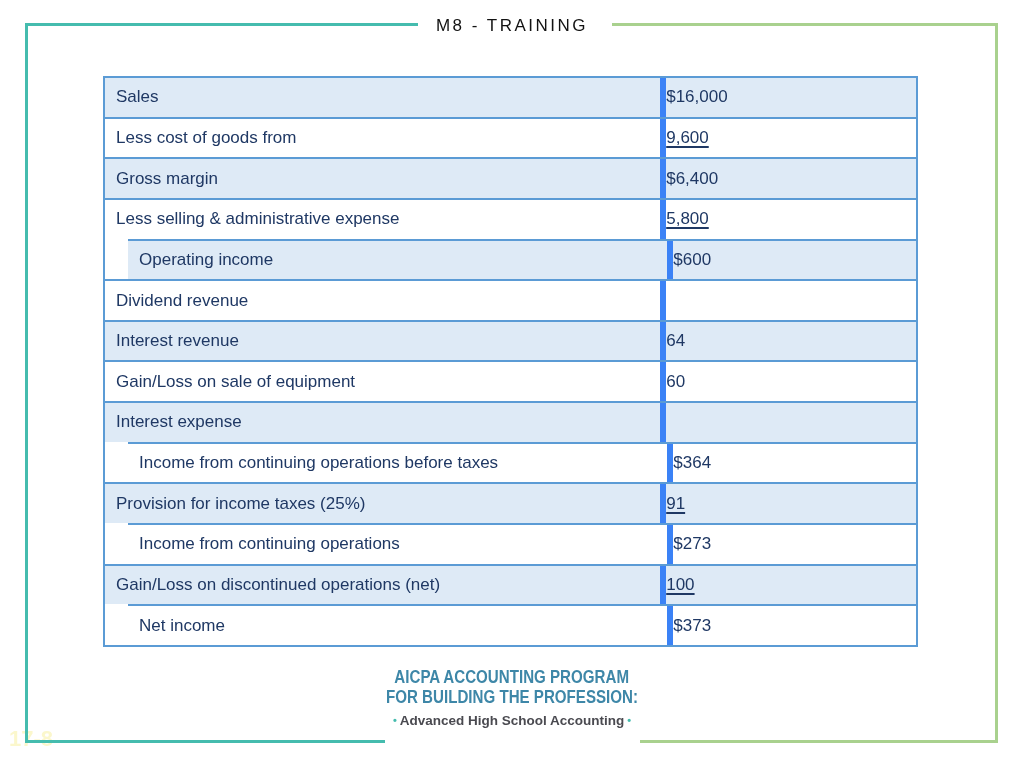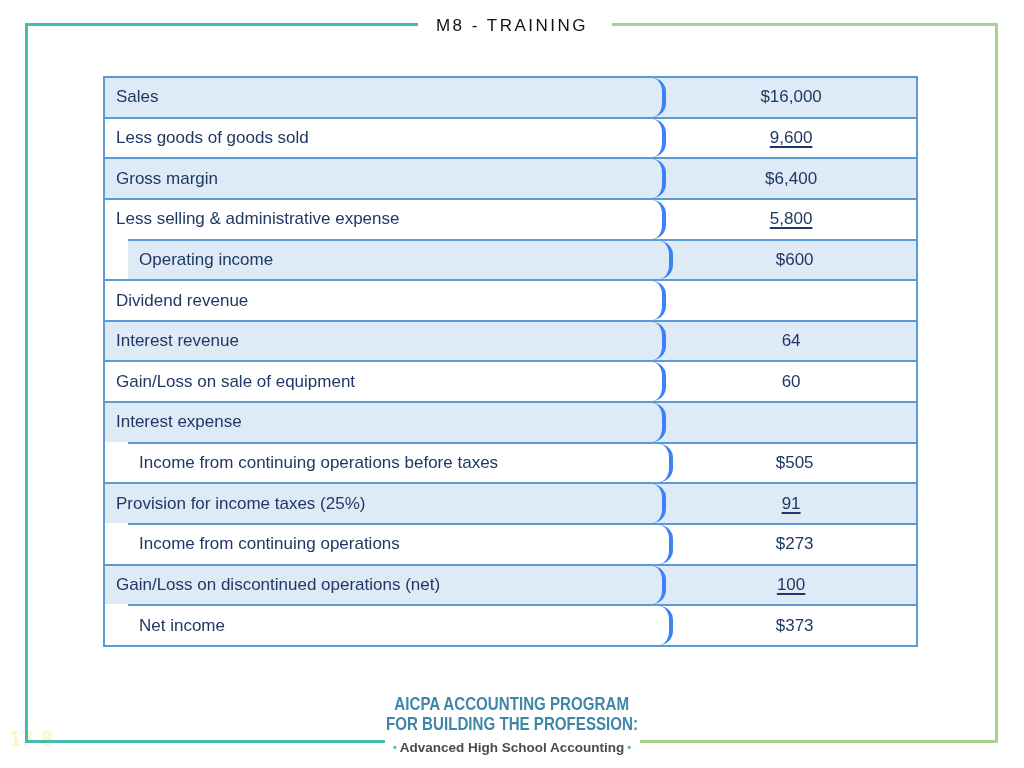--- a/index.html
+++ b/index.html
@@ -31,32 +31,32 @@
   .row{
     flex:1 1 0;display:flex;align-items:center;box-sizing:border-box;
     color:#1f3864;font-size:17px;
   }
   .row + .row{border-top:2px solid #5b9bd5;}
   .row.blue{background:#deeaf6;}
   .row.white{background:#ffffff;}
   .row.bold{font-weight:normal;margin-left:23px;}
   .cell-label{
     width:69.2%;height:100%;display:flex;align-items:center;
-    padding-left:11px;box-sizing:border-box;border-right:4px solid #3b82f6;border-radius:14px;
+    padding-left:11px;box-sizing:border-box;border-right:6px solid #3b82f6;
   }
   .cell-value{
-    flex:1;height:100%;display:flex;align-items:center;justify-content:center;
+    flex:1;height:100%;display:flex;align-items:center;justify-content:flex-start;
     box-sizing:border-box;
   }
   .row.uline .cell-value span{
     text-decoration:underline;text-underline-offset:3px;text-decoration-thickness:1.5px;
   }
   
   .footer-logo{
-    position:absolute;left:0;right:0;top:694px;text-align:center;z-index:3;
+    position:absolute;left:0;right:0;top:667px;text-align:center;z-index:3;
   }
   .logo-line{
     color:#3e87a8;font-weight:bold;font-size:18px;line-height:20px;
   }
   .logo-line > span{display:inline-block;transform:scaleX(0.84);transform-origin:center;white-space:nowrap;}
   .logo-sub{
     margin-top:3px;color:#4a4a50;font-weight:bold;font-size:13.5px;line-height:20px;
   }
   .logo-sub .dot{color:#45bcae;font-size:11px;vertical-align:1px;padding:0 3px;}
   
@@ -87,21 +87,21 @@
       <div class="cell-label">
           <span>Sales</span>
         </div>
       <div class="cell-value">
           <span>$16,000</span>
         </div>
     </div>
 
     <div class="row white uline">
       <div class="cell-label">
-          <span>Less goods of goods sold</span>
+          <span>Less cost of goods from</span>
         </div>
       <div class="cell-value">
           <span>9,600</span>
         </div>
     </div>
 
     <div class="row blue">
       <div class="cell-label">
           <span>Gross margin</span>
         </div>
@@ -156,21 +156,21 @@
       <div class="cell-label">
           <span>Interest expense</span>
         </div>
     </div>
 
     <div class="row white bold">
       <div class="cell-label">
           <span>Income from continuing operations before taxes</span>
         </div>
       <div class="cell-value">
-          <span>$505</span>
+          <span>$364</span>
         </div>
     </div>
 
     <div class="row blue uline">
       <div class="cell-label">
           <span>Provision for income taxes (25%)</span>
         </div>
       <div class="cell-value">
           <span>91</span>
         </div>

